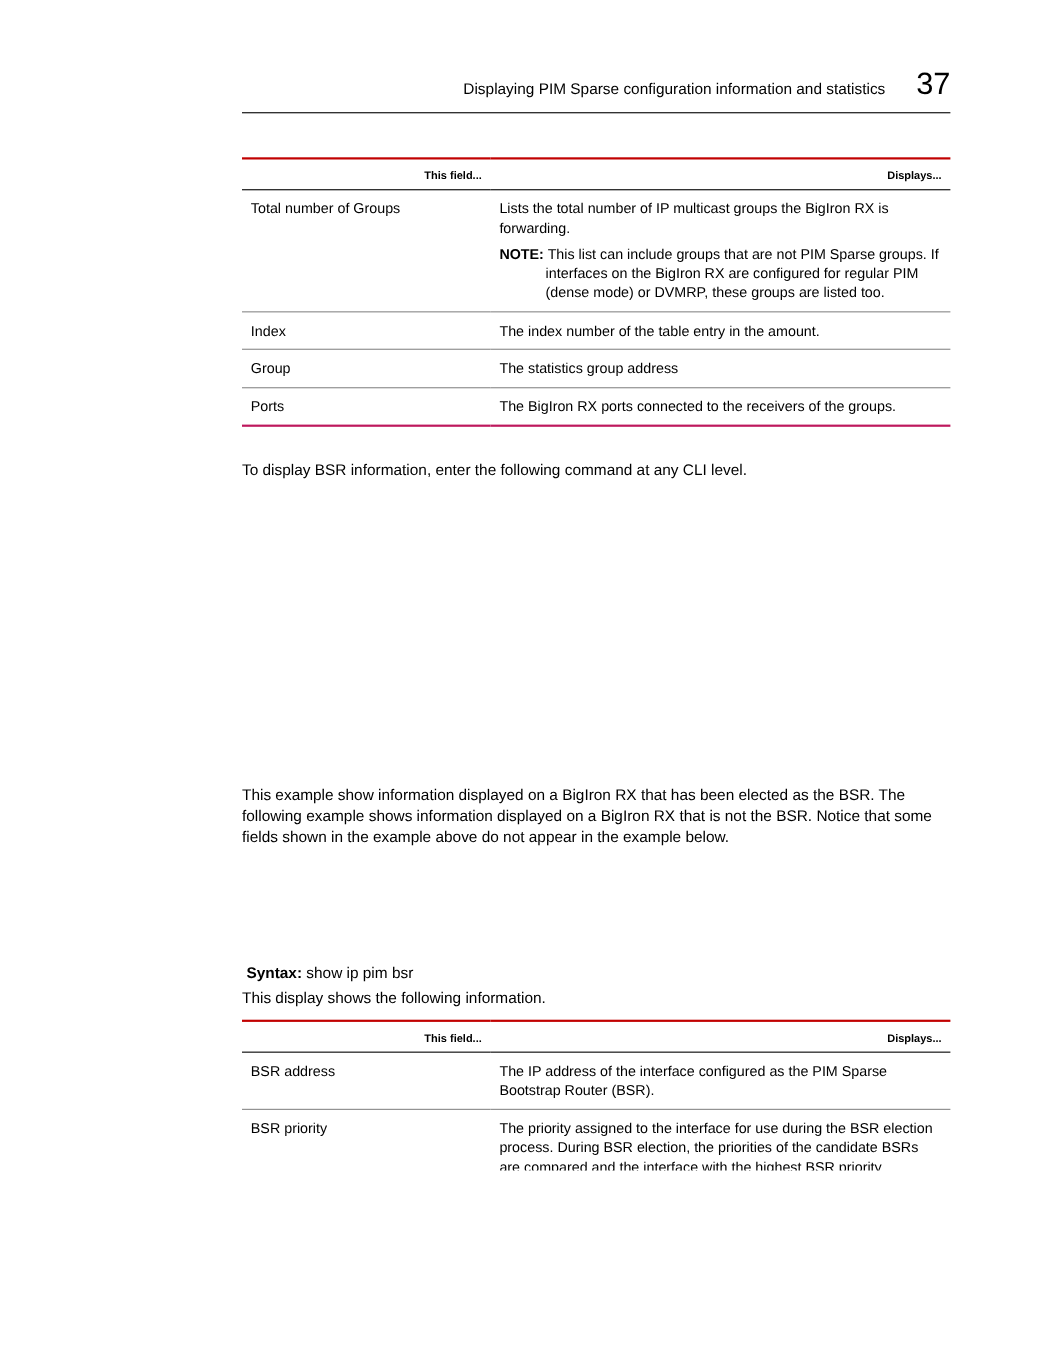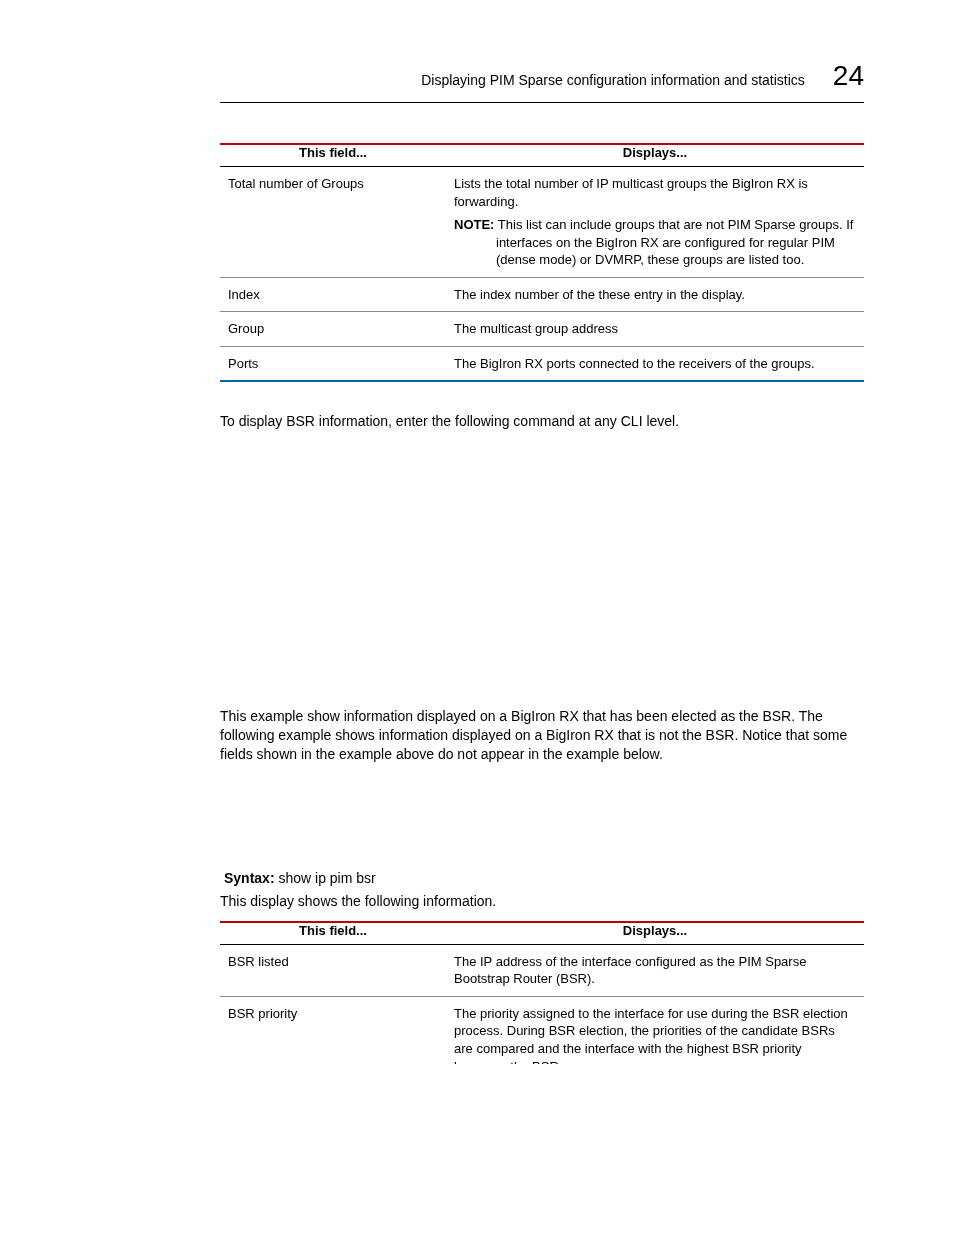--- a/index.html
+++ b/index.html
@@ -39,40 +39,40 @@
     border-top: 1px solid #000;
     margin: 0 0 40px 0;
   }
   table.data {
     width: 100%;
     border-collapse: collapse;
     margin-bottom: 30px;
     font-size: 13px;
   }
   table.data th {
-    text-align: center;
+    text-align: right;
     font-weight: bold;
-    font-size: 13px;
-    padding: 0 8px 6px 8px;
+    font-size: 10px;
+    padding: 10px 8px 6px 8px;
     border-top: 2px solid #c10000;
     border-bottom: 1px solid #000;
   }
   table.data td {
     vertical-align: top;
     padding: 8px 8px 8px 8px;
     border-bottom: 1px solid #888;
     font-size: 13px;
     line-height: 1.35;
   }
   table.data td.col1 {
     width: 210px;
     color: #000;
   }
   table.data tr.last td {
-    border-bottom: 2px solid #0369a1;
+    border-bottom: 2px solid #be185d;
   }
   .note-label {
     font-weight: bold;
     margin-top: 16px;
   }
   .note-block {
     margin-top: 6px;
     padding-left: 42px;
     text-indent: -42px;
   }
@@ -103,21 +103,21 @@
     font-weight: bold;
   }
 </style>
 </head>
 <body>
 
 <div class="page">
 
   <div class="header">
     <span class="title">Displaying PIM Sparse configuration information and statistics</span>
-    <span class="chap">24</span>
+    <span class="chap">37</span>
   </div>
   <hr class="header-rule">
 
   <table class="data">
     <thead>
       <tr>
         <th>This field...</th>
         <th>Displays...</th>
       </tr>
     </thead>
@@ -127,25 +127,25 @@
         <td>
           <span>Lists the total number of IP multicast groups the BigIron RX is forwarding.</span>
           <div class="note-block">
             <span class="note-label">NOTE:</span>
             <span>This list can include groups that are not PIM Sparse groups. If interfaces on the BigIron RX are configured for regular PIM (dense mode) or DVMRP, these groups are listed too.</span>
           </div>
         </td>
       </tr>
       <tr>
         <td class="col1">Index</td>
-        <td>The index number of the these entry in the display.</td>
+        <td>The index number of the table entry in the amount.</td>
       </tr>
       <tr>
         <td class="col1">Group</td>
-        <td>The multicast group address</td>
+        <td>The statistics group address</td>
       </tr>
       <tr class="last">
         <td class="col1">Ports</td>
         <td>The BigIron RX ports connected to the receivers of the groups.</td>
       </tr>
     </tbody>
   </table>
 
   <p class="body">To display BSR information, enter the following command at any CLI level.</p>
 
@@ -163,21 +163,21 @@
 
   <table class="data" style="margin-bottom:0">
     <thead>
       <tr>
         <th>This field...</th>
         <th>Displays...</th>
       </tr>
     </thead>
     <tbody>
       <tr>
-        <td class="col1">BSR listed</td>
+        <td class="col1">BSR address</td>
         <td>The IP address of the interface configured as the PIM Sparse Bootstrap Router (BSR).</td>
       </tr>
       <tr>
         <td class="col1" style="border-bottom:none">BSR priority</td>
         <td style="border-bottom:none">The priority assigned to the interface for use during the BSR election process. During BSR election, the priorities of the candidate BSRs are compared and the interface with the highest BSR priority becomes the BSR.</td>
       </tr>
     </tbody>
   </table>
 
 </div>

